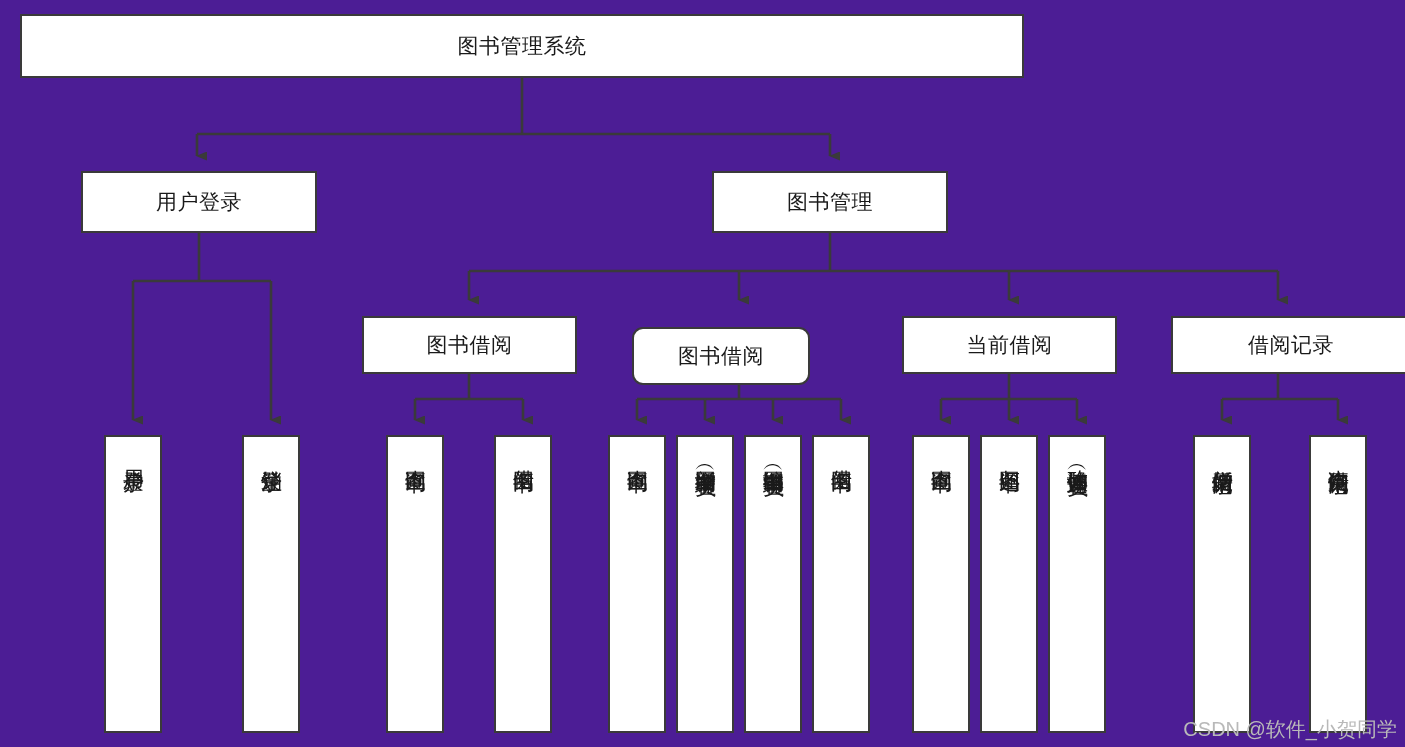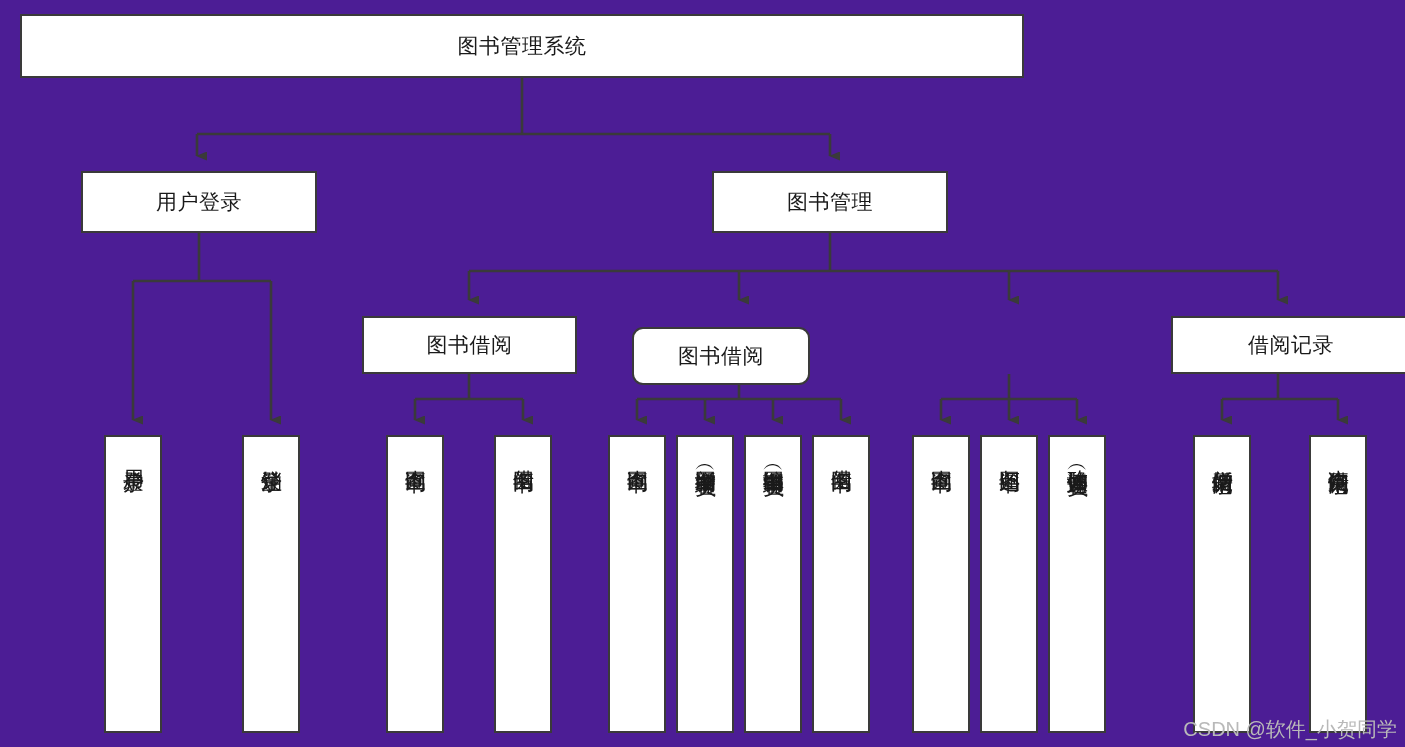--- a/index.html
+++ b/index.html
@@ -148,20 +148,23 @@
   <div class="node node-l2" style="left:712px; top:171px; width:236px; height:62px;">
     <span class="label">图书管理</span>
   </div>
 
   <div class="node node-l3" style="left:362px; top:316px; width:215px; height:58px;">
     <span class="label">图书借阅</span>
   </div>
   <div class="node node-l3" style="left:632px; top:327px; width:178px; height:58px;border-radius:11px;">
     <span class="label">图书借阅</span>
   </div>
+  <div class="node node-l3" style="left:902px; top:316px; width:215px; height:58px;">
+    <span class="label">当前借阅</span>
+  </div>
   <div class="node node-l3" style="left:1171px; top:316px; width:240px; height:58px;">
     <span class="label">借阅记录</span>
   </div>
 
   <div class="node node-leaf" style="left:104px; top:435px; width:58px; height:298px;">
     <span class="label">用户登录</span>
   </div>
   <div class="node node-leaf" style="left:242px; top:435px; width:58px; height:298px;">
     <span class="label">注销登录</span>
   </div>

